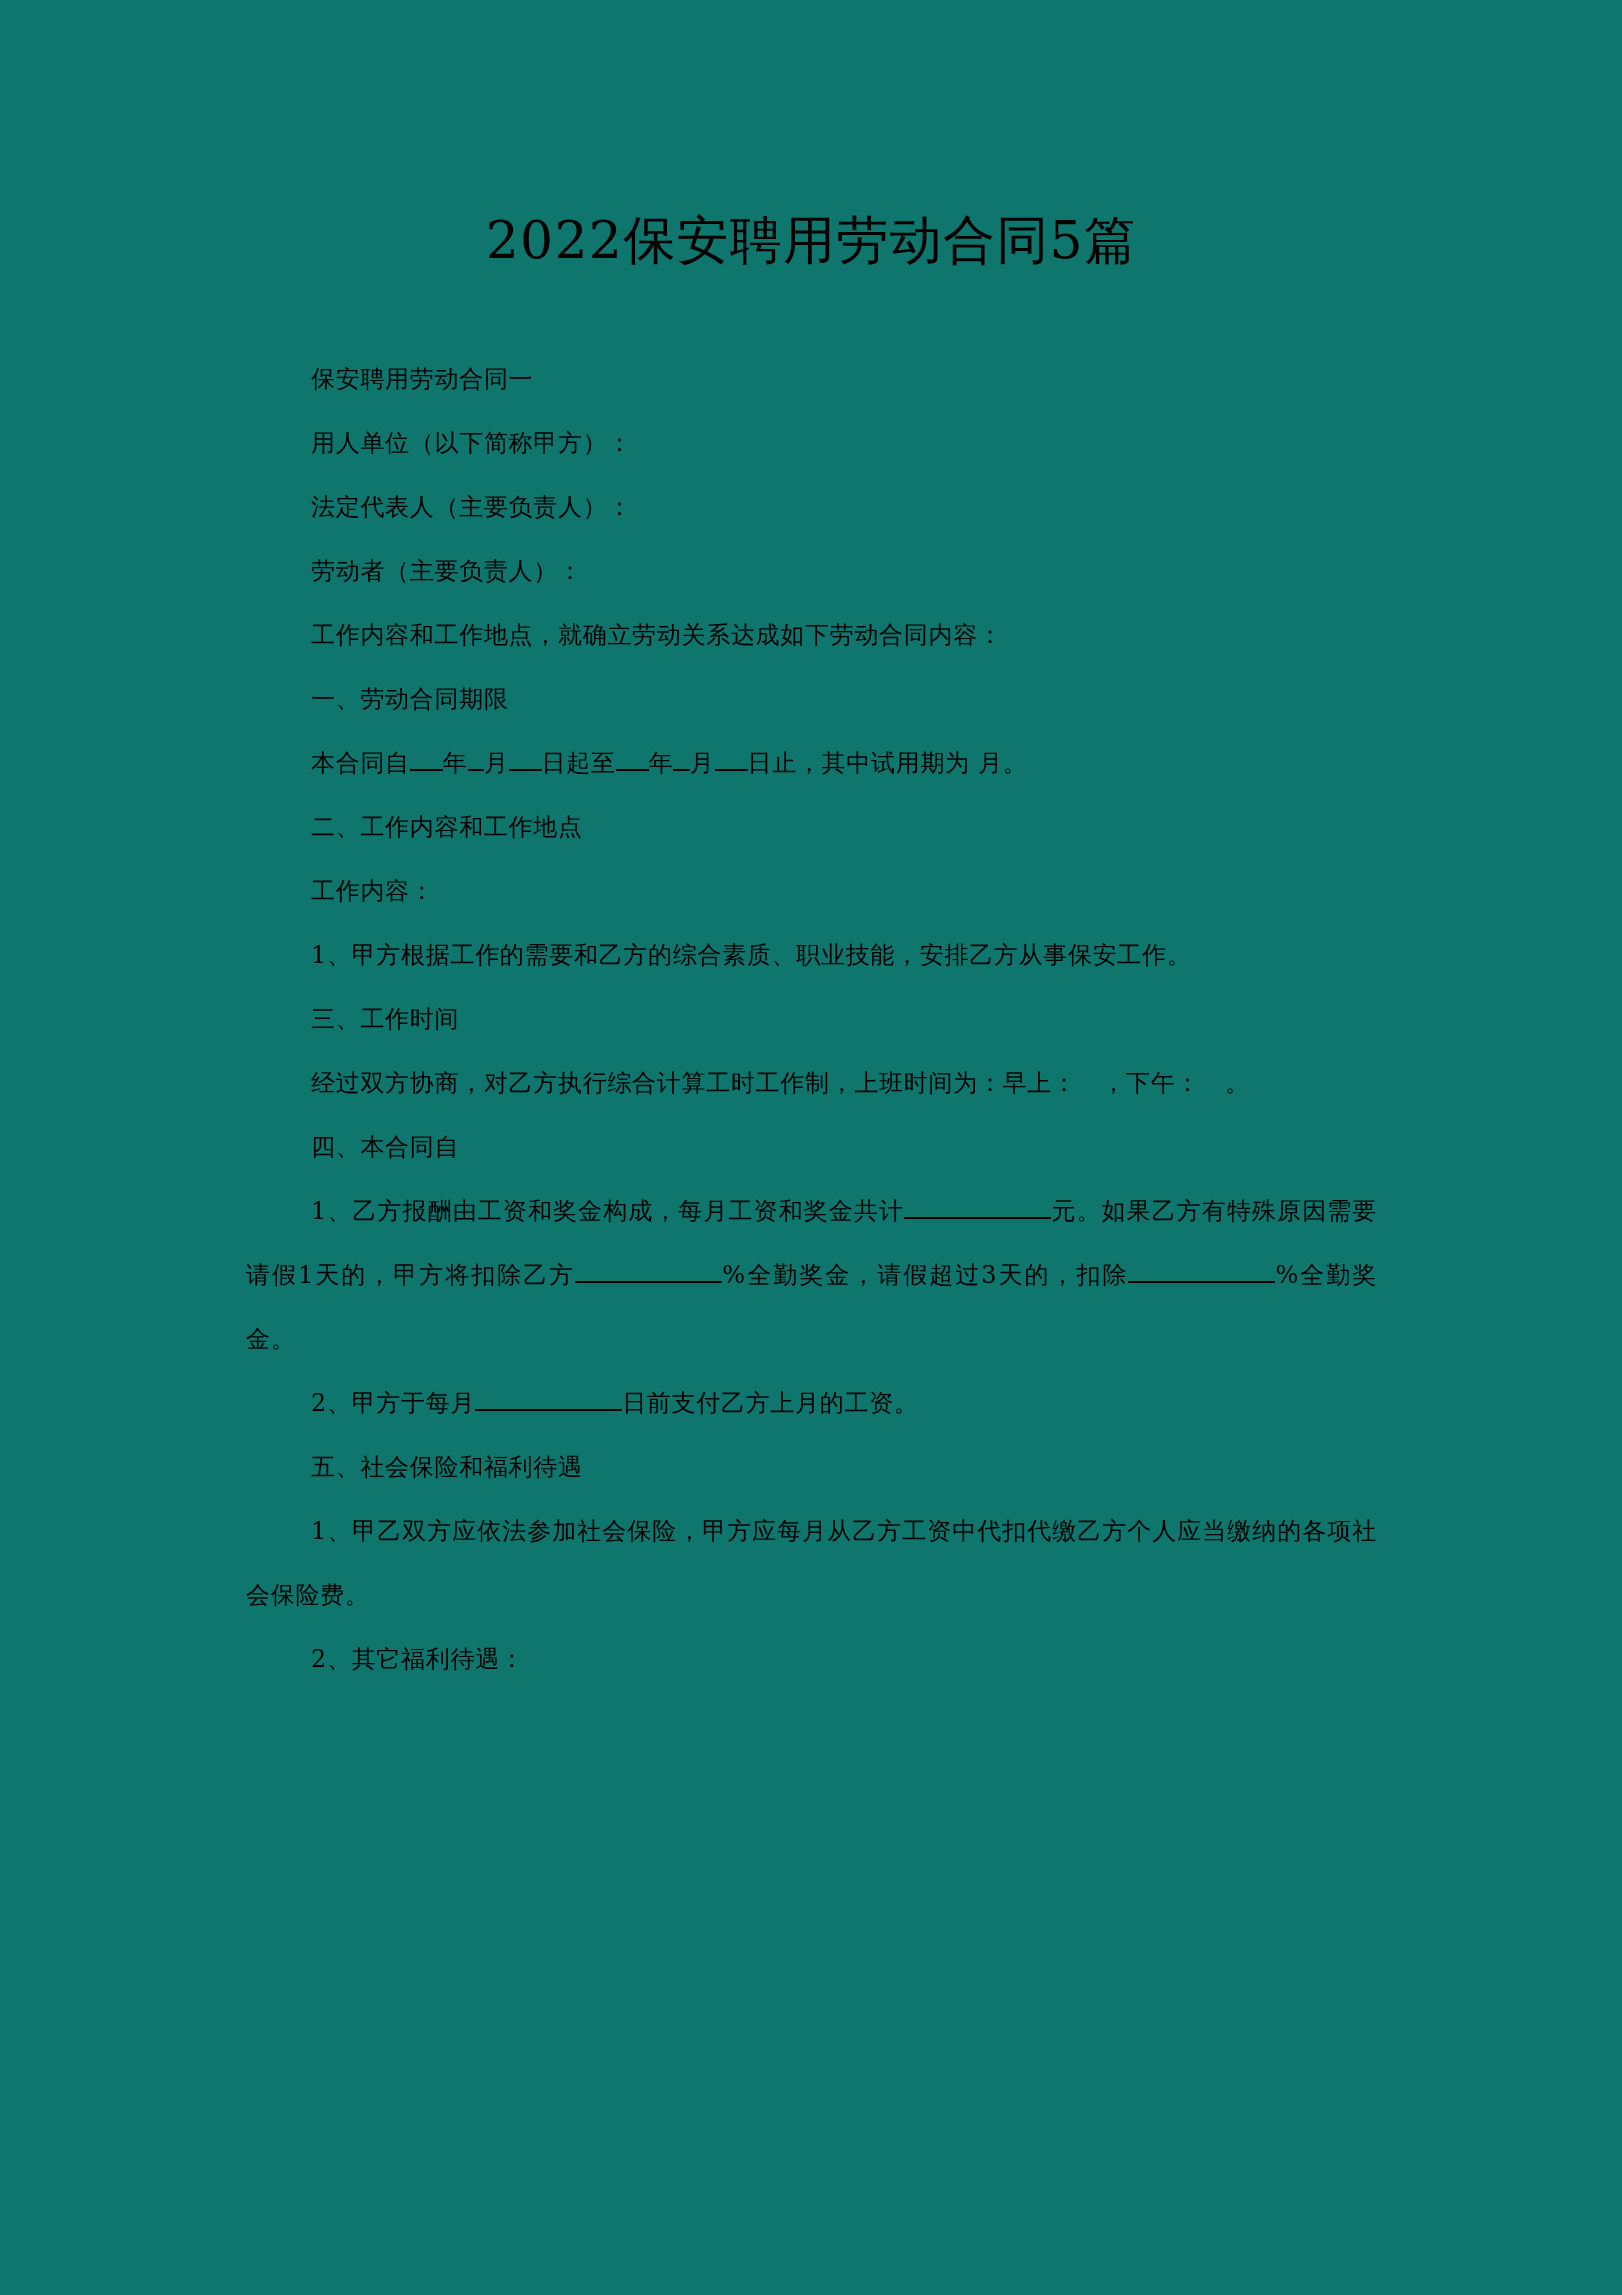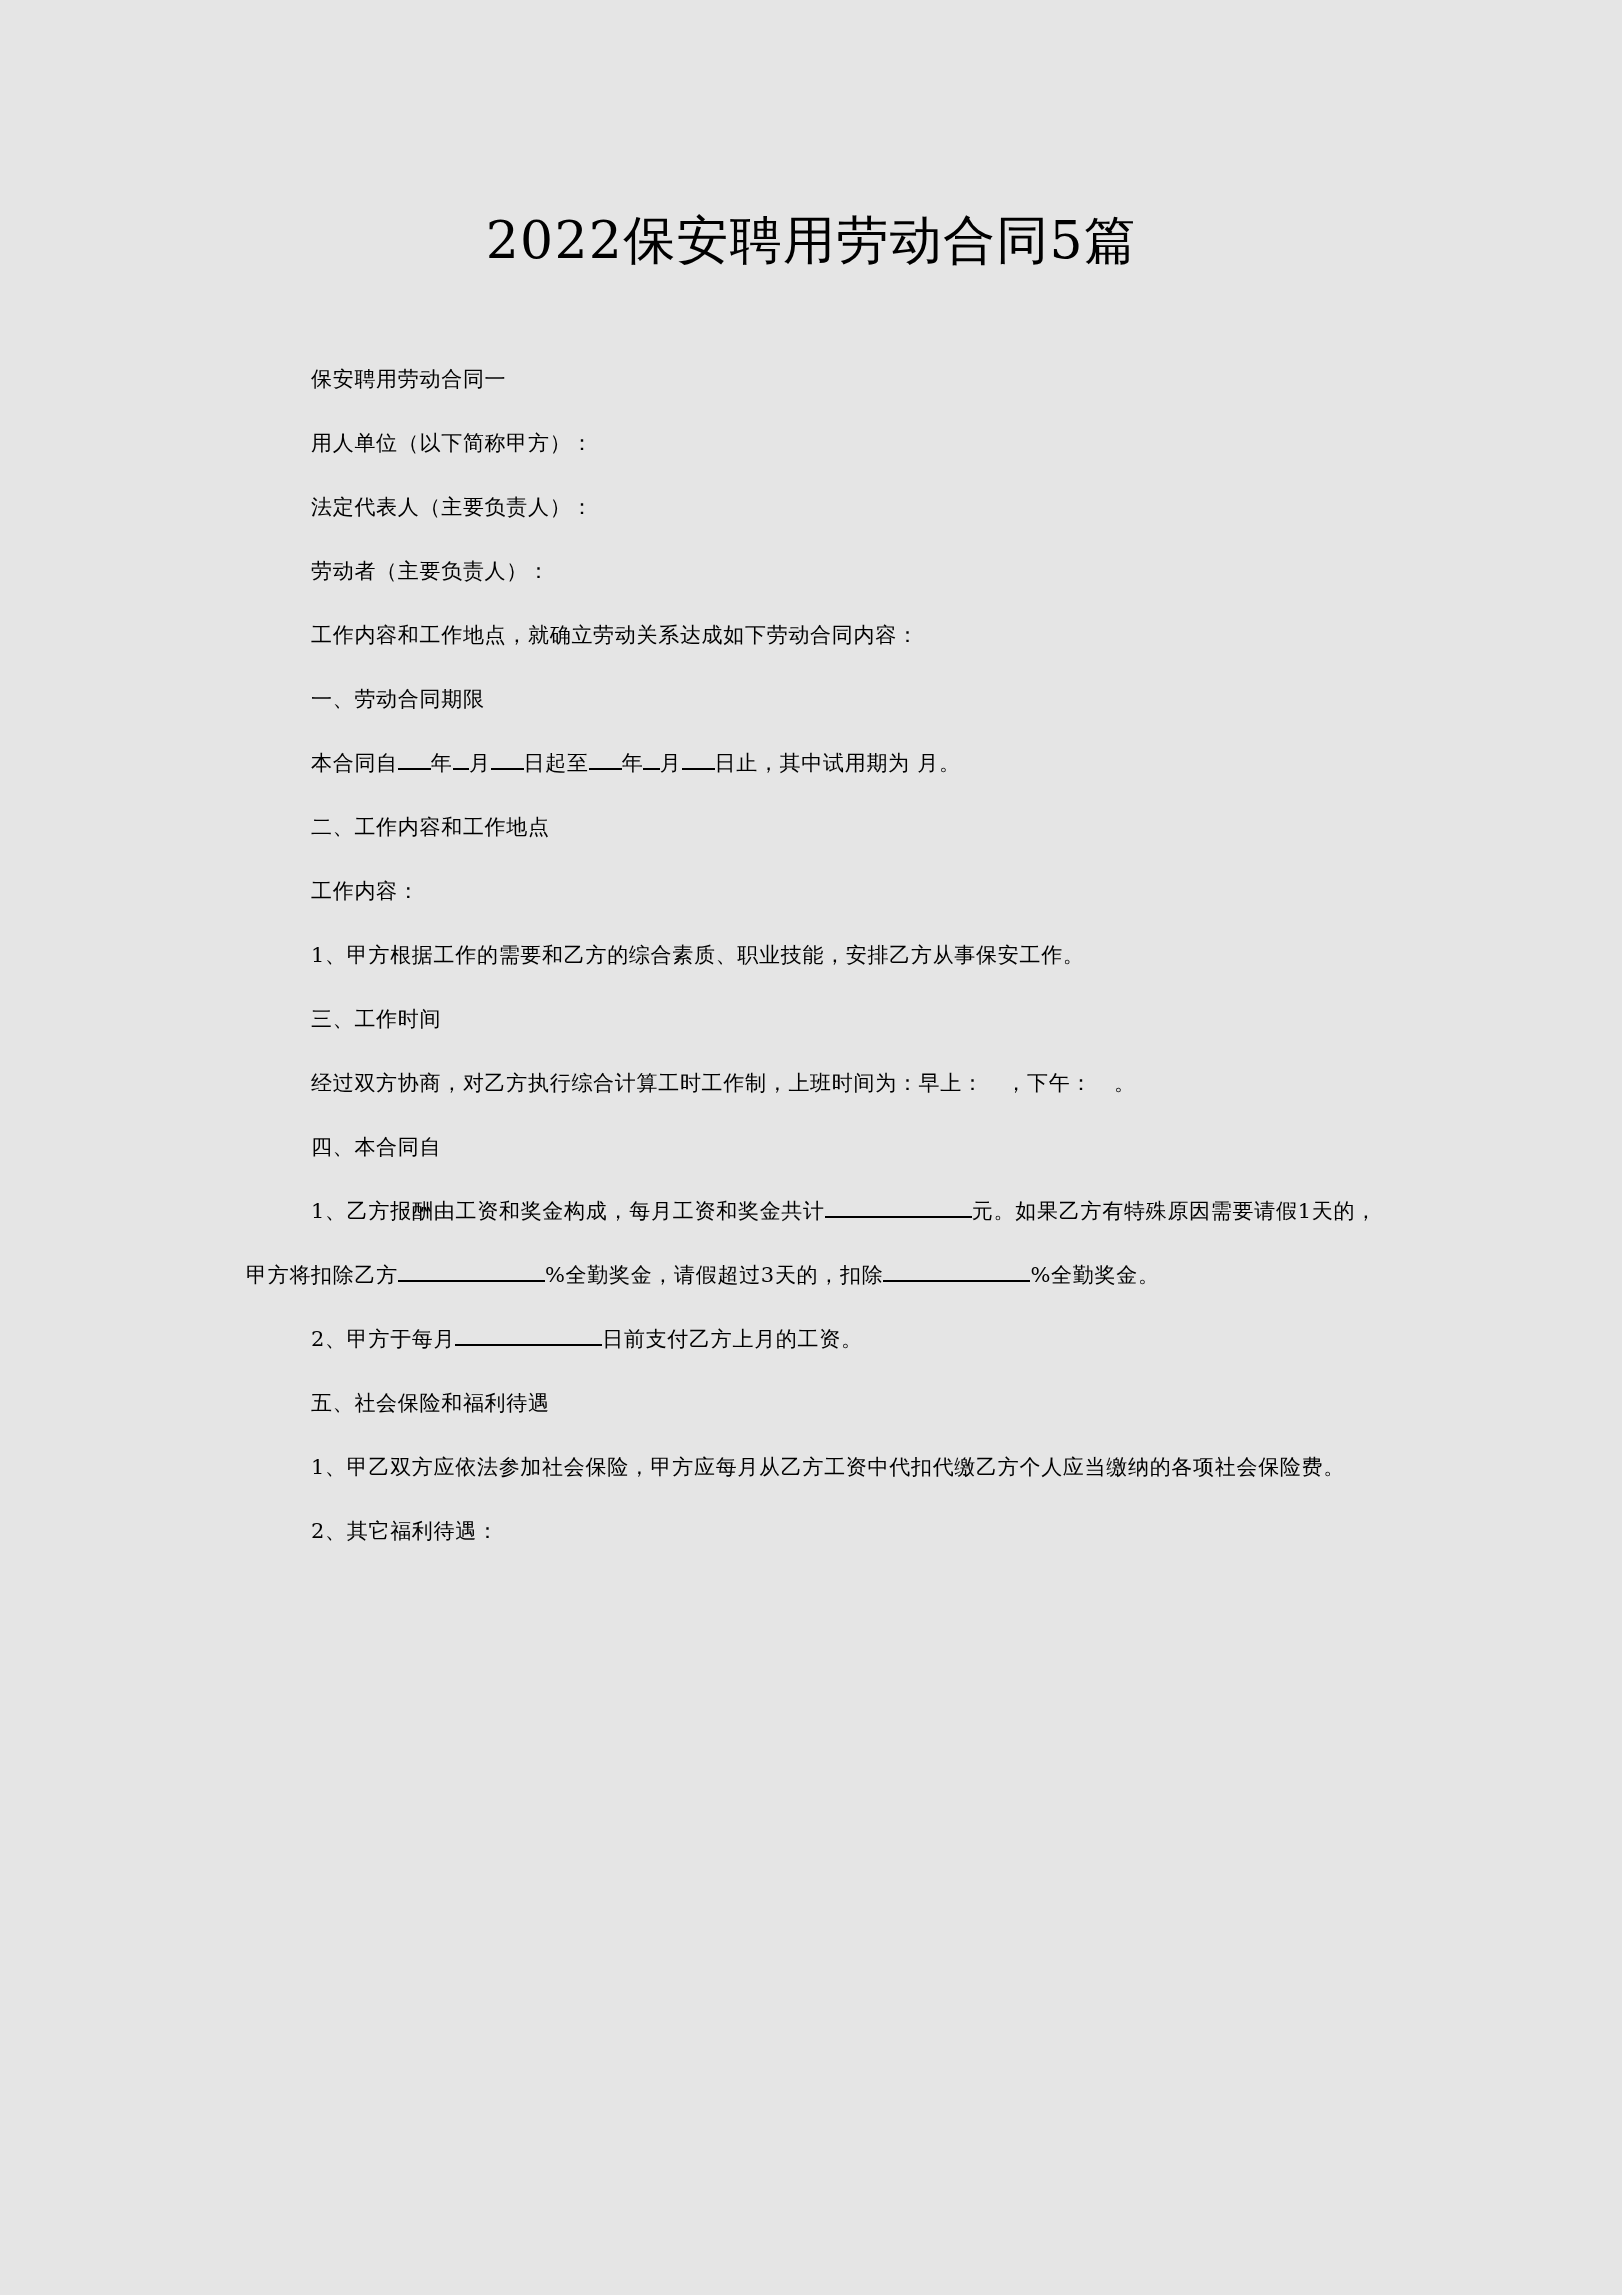--- a/index.html
+++ b/index.html
@@ -14,40 +14,40 @@
       overflow: hidden;
       color: #000000;
       font-family: "DejaVu Serif", "Liberation Serif", serif;
     }
     .page {
       position: absolute;
       left: 0;
       top: 0;
       width: 1623px;
       height: 2295px;
-      background: #e5e5e5;
+      background: #0f766e;
     }
     .title {
       position: absolute;
       left: 0;
       top: 208px;
       width: 1623px;
       text-align: center;
       font-size: 52px;
       line-height: 65px;
       letter-spacing: 1.3px;
       font-weight: normal;
       margin: 0;
     }
     .body {
       position: absolute;
       left: 246px;
       top: 347px;
       width: 1131px;
-      font-size: 21px;
+      font-size: 24px;
       line-height: 64px;
     }
     .para {
       margin: 0;
       text-indent: 65px;
       text-align: justify;
       text-justify: inter-character;
       letter-spacing: 0.7px;
       white-space: pre-wrap;
     }

